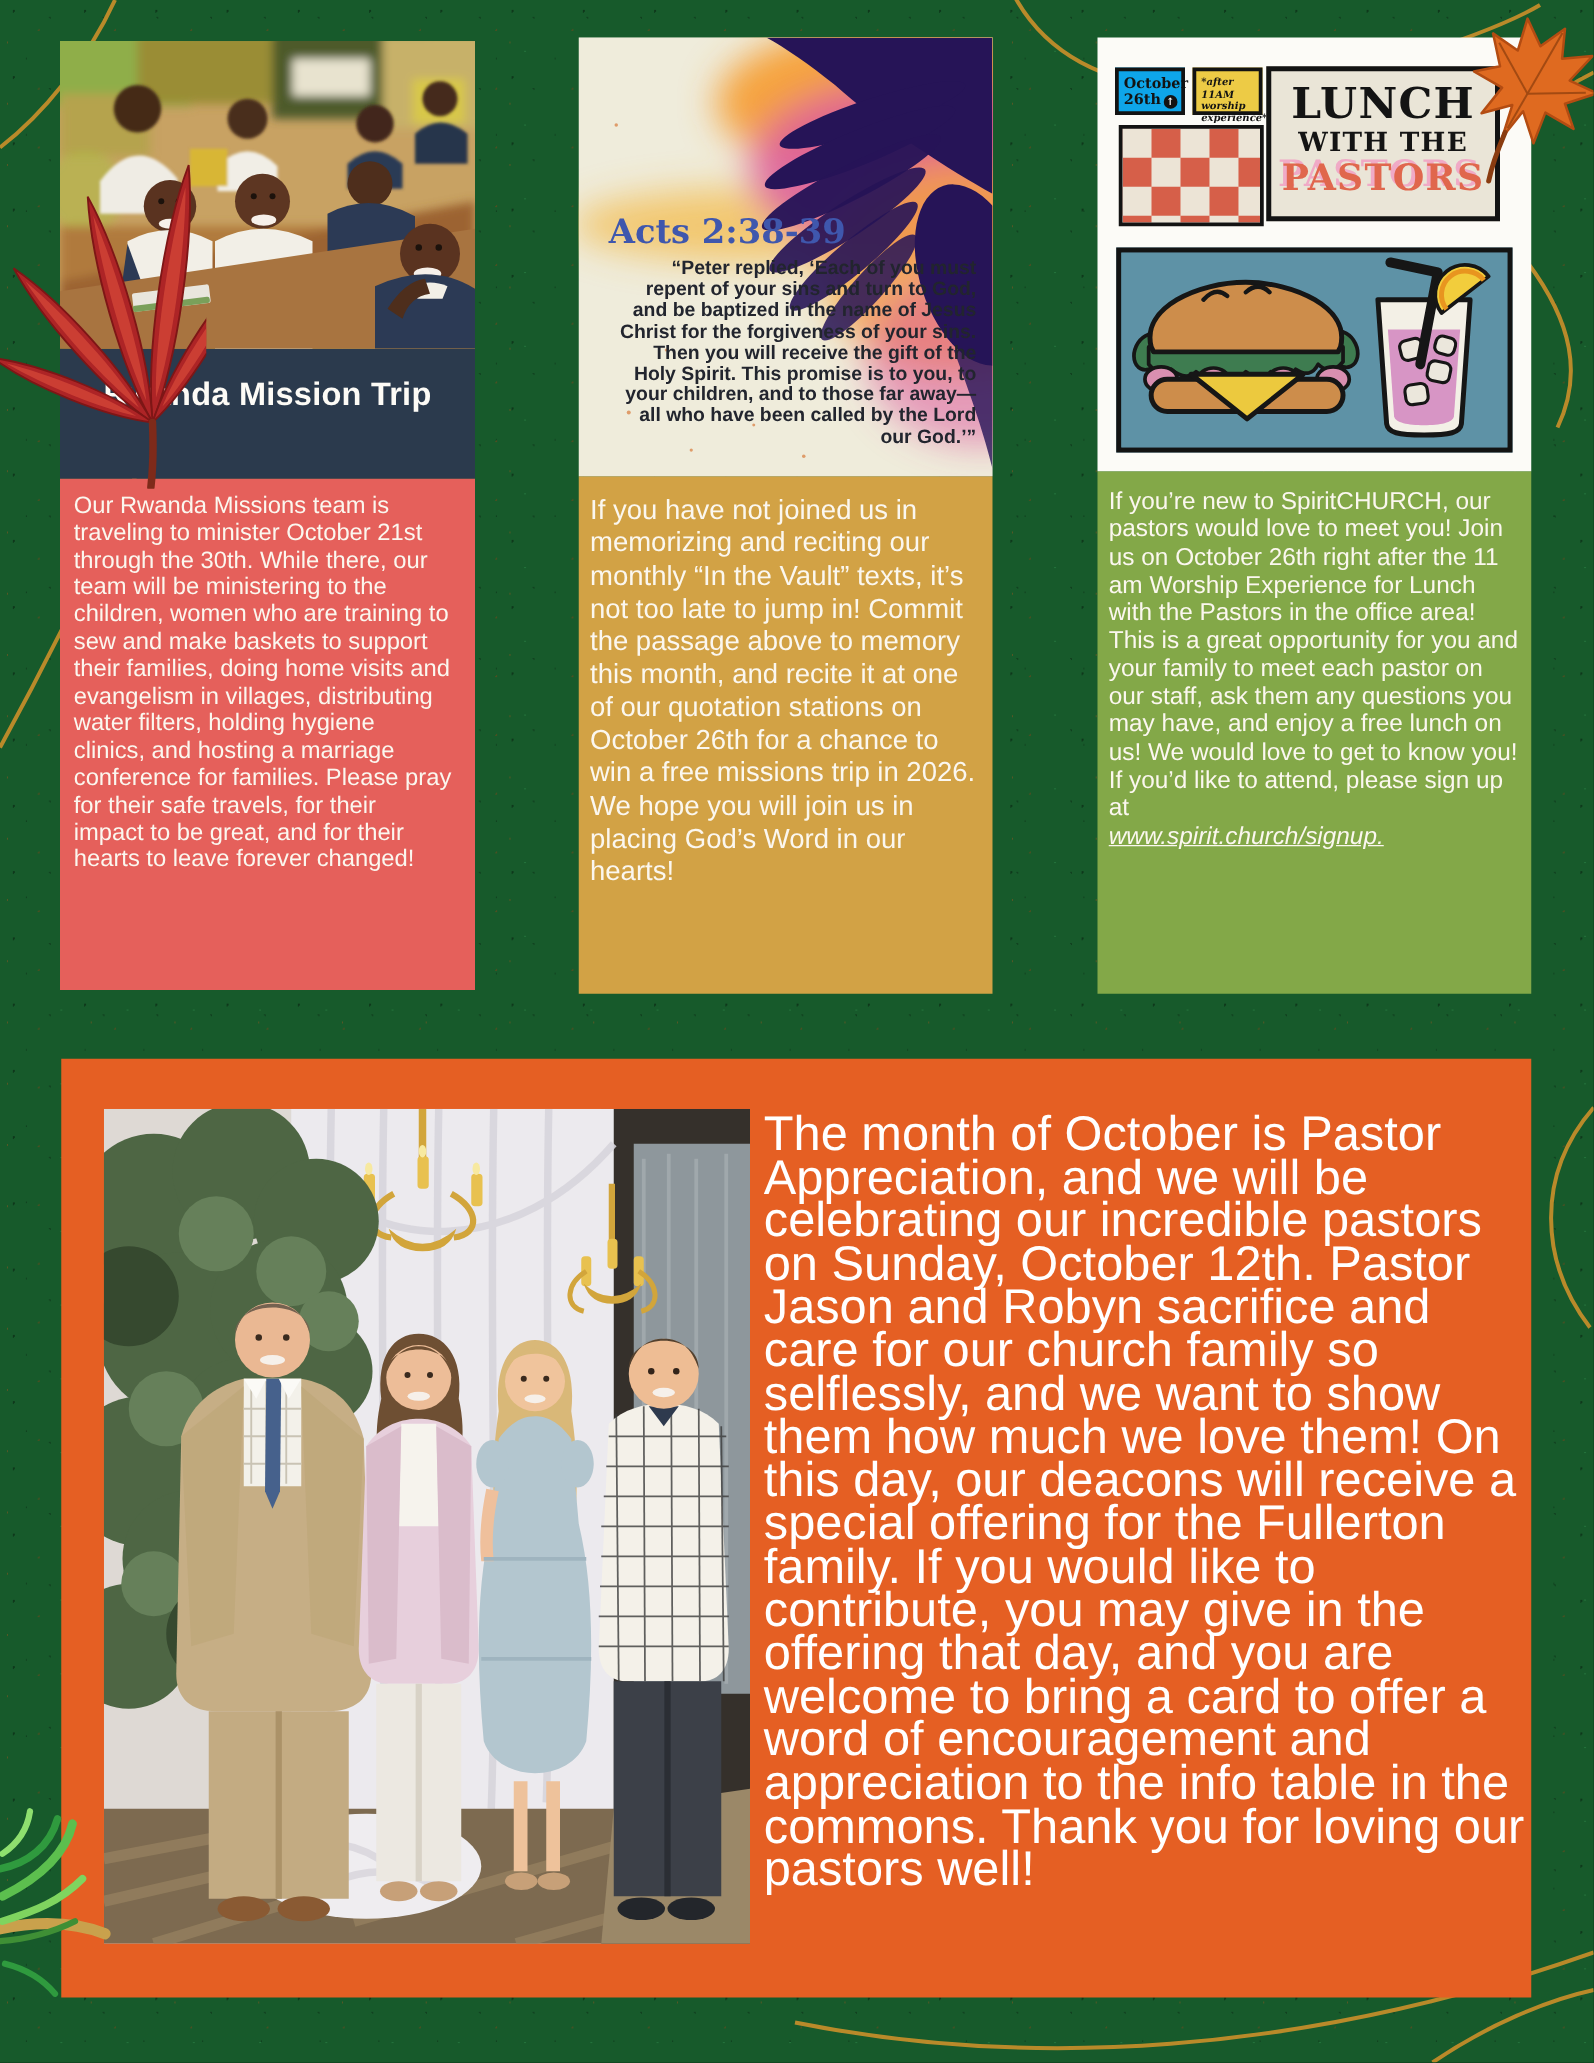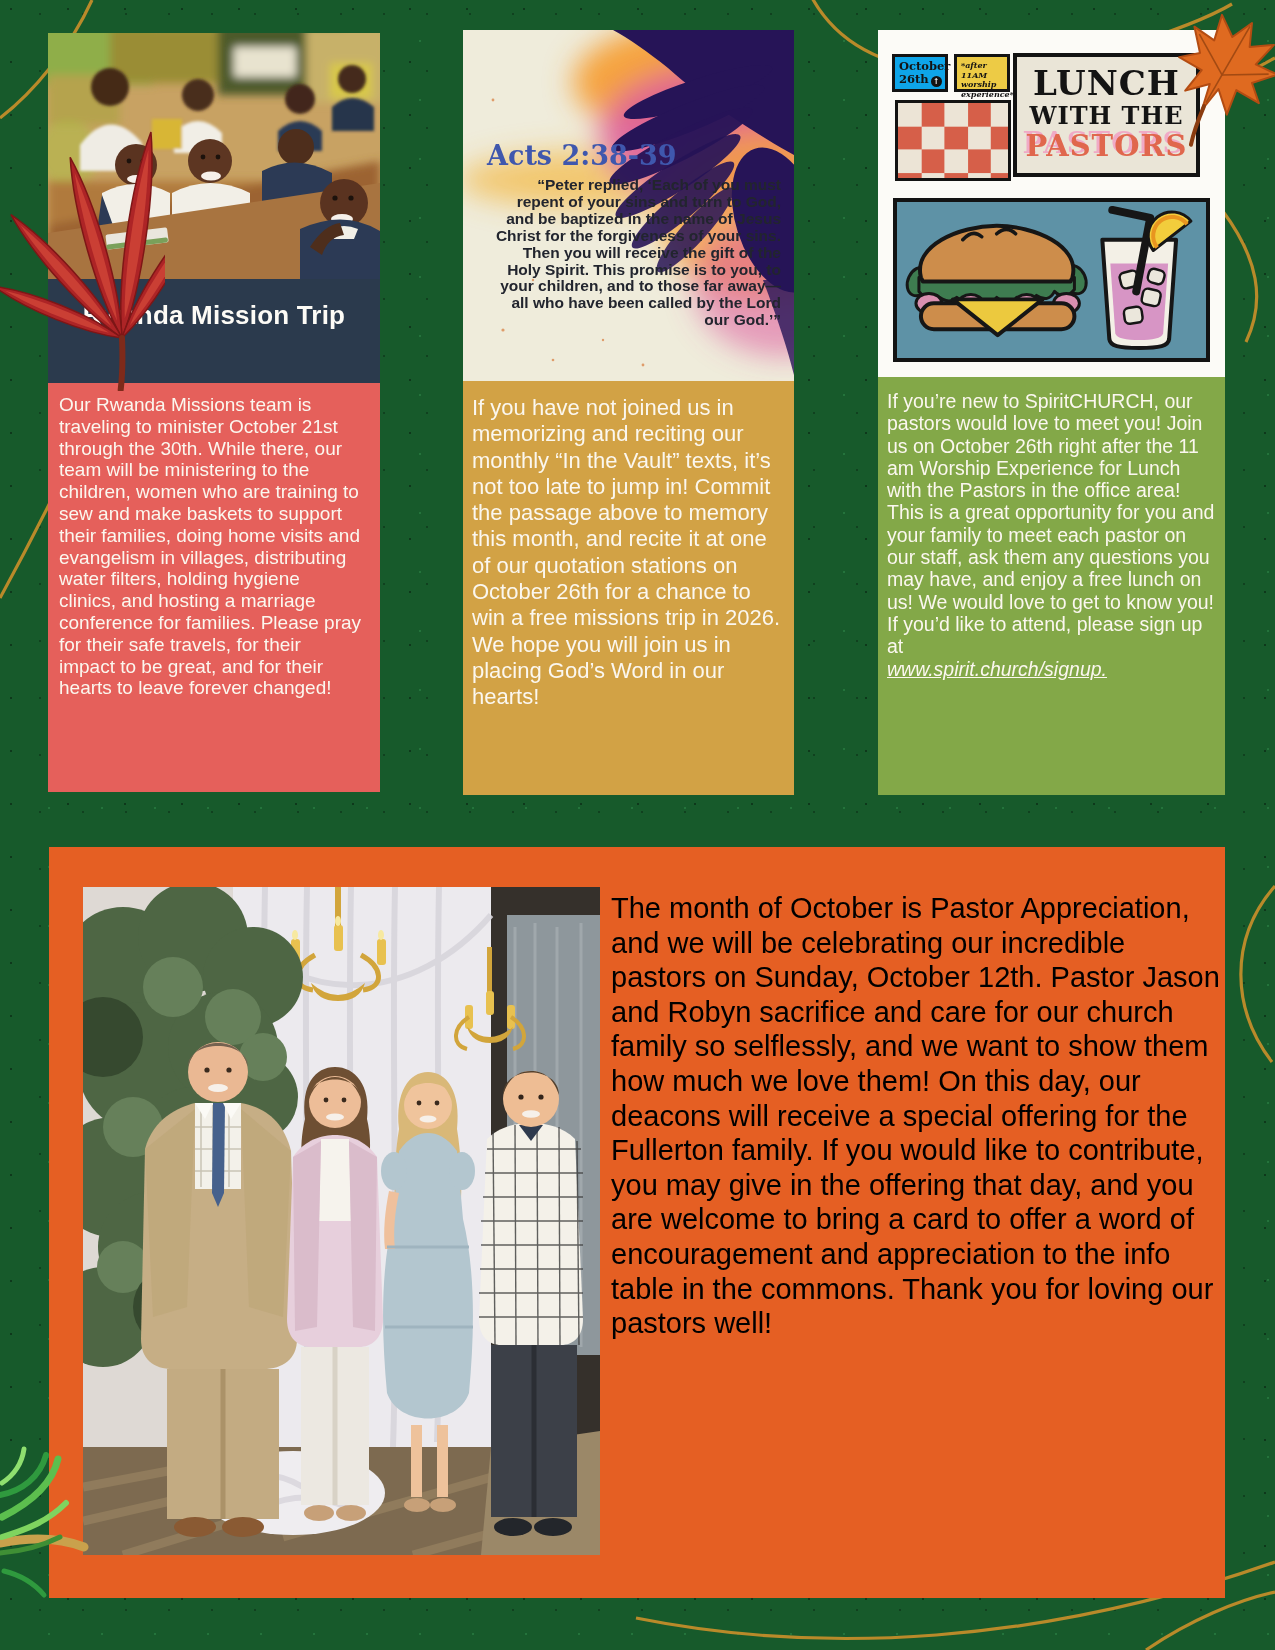--- a/index.html
+++ b/index.html
@@ -30,55 +30,55 @@
   .navy { height:104px; background:#2b3a4d; color:#fdfbf6; text-align:center; padding-top:21px; }
   .navy h2 { font-size:26px; font-weight:bold; letter-spacing:.2px; }
   .navy .sub { font-size:23px; font-style:italic; margin-top:2px; }
   .body { color:#fbf7ef; overflow:hidden; }
   .red  { background:#e5605b; height:409px; padding:11px 18px 0 11px; font-size:19px; line-height:21.8px; }
 
   
   .vault { left:463px; top:30px; width:331px; }
   .scripture { height:351px; background:#efecdb; position:relative; overflow:hidden; }
   .scripture > svg { position:absolute; inset:0; width:100%; height:100%; }
-  .scripture-text { position:absolute; left:24px; top:110px; width:294px; }
+  .scripture-text { position:absolute; left:24px; top:140px; width:294px; }
   .scripture-text h3 { font-family:"DejaVu Serif", serif; font-weight:bold; font-size:27px; color:#3f57ad; margin-bottom:6px; }
   .scripture-text p { font-weight:bold; font-size:15.5px; line-height:16.9px; color:#22252e;text-align:right; }
   .gold { background:#d2a245; height:414px; padding:14px 10px 0 9px; font-size:22px; line-height:26.3px; }
 
   
   .lunch { left:878px; top:30px; width:347px; }
   .white-head { height:347px; background:#fcfbf7; position:relative; }
   .white-head > div { position:absolute; }
   .date-badge { left:14px; top:24px; width:56px; height:38px; background:#0ea5e9; border:3px solid #131313;
     font-family:"DejaVu Serif", serif; font-weight:bold; font-size:11.5px; line-height:1.12; color:#131313; padding:3px 0 0 4px; }
   .clock { display:inline-block; width:11px; height:11px; border-radius:50%; background:#131313; color:#fff;
     font-size:8px; line-height:11px; text-align:center; vertical-align:-1px; margin-left:2px; }
   .time-badge { left:76px; top:24px; width:56px; height:38px; background:#edcb45; border:3px solid #131313;
     font-family:"DejaVu Serif", serif; font-weight:bold; font-style:italic; font-size:8px; line-height:1.2; color:#131313; padding:4px 2px 0 4px; }
   .lunch-box { left:135px; top:23px; width:187px; height:124px; background:#eae5d7; border:4px solid #131313;
     text-align:center; font-family:"DejaVu Serif", serif; padding-top:9px; }
   .lunch-box .l1 { font-size:34px; font-weight:bold; letter-spacing:1px; color:#141414; line-height:1; }
-  .lunch-box .l2 { font-size:24px; font-weight:bold; letter-spacing:1px; color:#141414; line-height:1.3; }
+  .lunch-box .l2 { font-size:21px; font-weight:bold; letter-spacing:1px; color:#141414; line-height:1.3; }
   .lunch-box .l3 { font-size:29px; font-weight:bold; letter-spacing:1px; color:#e0674d; line-height:1.1;
     text-shadow:-3px -3px 0 #f0aac6; }
   .checker { left:17px; top:70px; width:116px; height:81px; border:3px solid #131313;
     background:conic-gradient(#d65f49 90deg, #ece4d6 90deg 180deg, #d65f49 180deg 270deg, #ece4d6 270deg);
     background-size:46.4px 46.4px; }
   .illus { left:15px; top:168px; width:317px; height:164px; background:#5e92a6; border:4px solid #131313; overflow:hidden; }
   .illus svg { width:100%; height:100%; }
   .green { background:#83a848; height:418px; padding:13px 8px 0 9px; font-size:19.5px; line-height:22.3px; }
   .signup { font-weight:normal; font-style:italic; text-decoration:underline; cursor:pointer; }
 
   
   .orange { left:49px; top:847px; width:1176px; height:751px; background:#e55f23; }
   .family { position:absolute; left:34px; top:40px; width:517px; height:668px; overflow:hidden; }
   .family svg { width:100%; height:100%; }
   .appreciation-text { position:absolute; left:562px; top:44px; width:612px;
-    color:#000000; font-size:29px; line-height:34.6px; }
+    color:#ffffff; font-size:39px; line-height:34.6px; }
 </style>
 </head>
 <body>
 
 <div class="page">
 
   <svg class="threads" width="1275" height="1650" viewBox="0 0 1275 1650">
     <g fill="none" stroke="#c28d2a" stroke-width="3.2" opacity="0.95">
       <path d="M0,598 C70,470 150,300 212,128"></path>
       <path d="M92,0 C70,48 34,92 0,118"></path>

